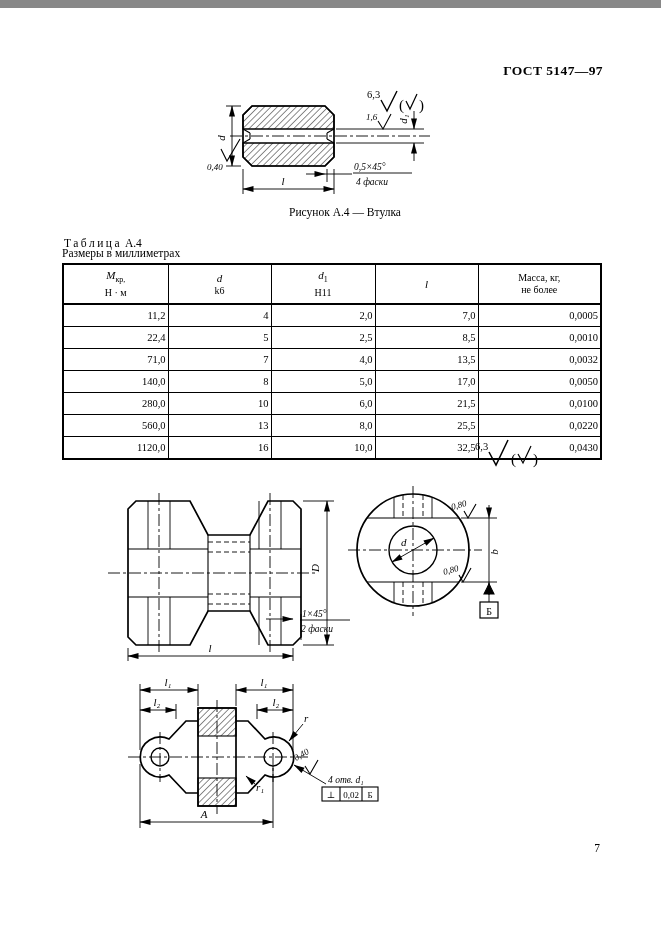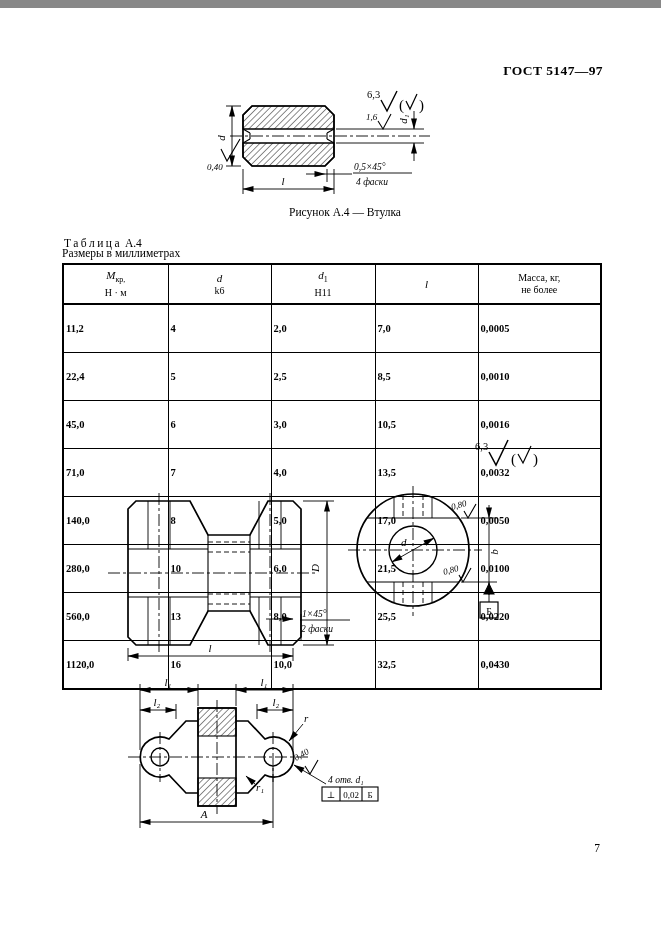--- a/index.html
+++ b/index.html
@@ -15,21 +15,21 @@
   .tbl-label{position:absolute;left:64px;top:229px;font-size:11.5px;}
   .tbl-label .sp{letter-spacing:2.5px;}
   .units{position:absolute;left:62px;top:239px;width:538px;font-size:11.5px;}
   .pagenum{position:absolute;left:560px;top:834px;width:40px;text-align:right;font-size:11.5px;}
   table.dtable{
     position:absolute;left:62px;top:255px;width:538px;
     border-collapse:collapse;table-layout:fixed;
     border:2px solid #000000;font-size:10.5px;
   }
   .dtable th{border:1.6px solid #000;border-bottom:2px solid #000;font-weight:normal;height:36px;vertical-align:middle;padding:1px 2px;text-align:center;}
-  .dtable td{border:1.2px solid #000;border-left:1.8px solid #000;border-right:1.8px solid #000;height:13px;line-height:13px;text-align:left;padding:17px 2px;font-weight:bold;}
+  .dtable td{border:1.2px solid #000;border-left:1.8px solid #000;border-right:1.8px solid #000;height:13px;line-height:13px;text-align:right;padding:4px 2px;}
   .dtable .h1{font-size:11px;font-style:italic;line-height:13px;}
   .dtable .h1 sub{font-size:8px;font-style:normal;}
   .dtable .h2{font-size:10px;line-height:12px;}
   svg text{stroke:none;fill:#000;font-family:"Liberation Serif","DejaVu Serif",serif;}
   .dt{font-style:italic;font-size:11px;}
   .st{font-size:9px;font-style:italic;}
   .nt{font-size:9.5px;font-style:italic;}
   .ff{font-size:10.5px;}
   .par{font-size:15px;font-style:normal;}
 </style>
@@ -324,27 +324,20 @@
           <td>0,0005</td>
         </tr>
         <tr>
           <td>22,4</td>
           <td>5</td>
           <td>2,5</td>
           <td>8,5</td>
           <td>0,0010</td>
         </tr>
         <tr>
-          <td>45,0</td>
-          <td>6</td>
-          <td>3,0</td>
-          <td>10,5</td>
-          <td>0,0016</td>
-        </tr>
-        <tr>
           <td>71,0</td>
           <td>7</td>
           <td>4,0</td>
           <td>13,5</td>
           <td>0,0032</td>
         </tr>
         <tr>
           <td>140,0</td>
           <td>8</td>
           <td>5,0</td>

